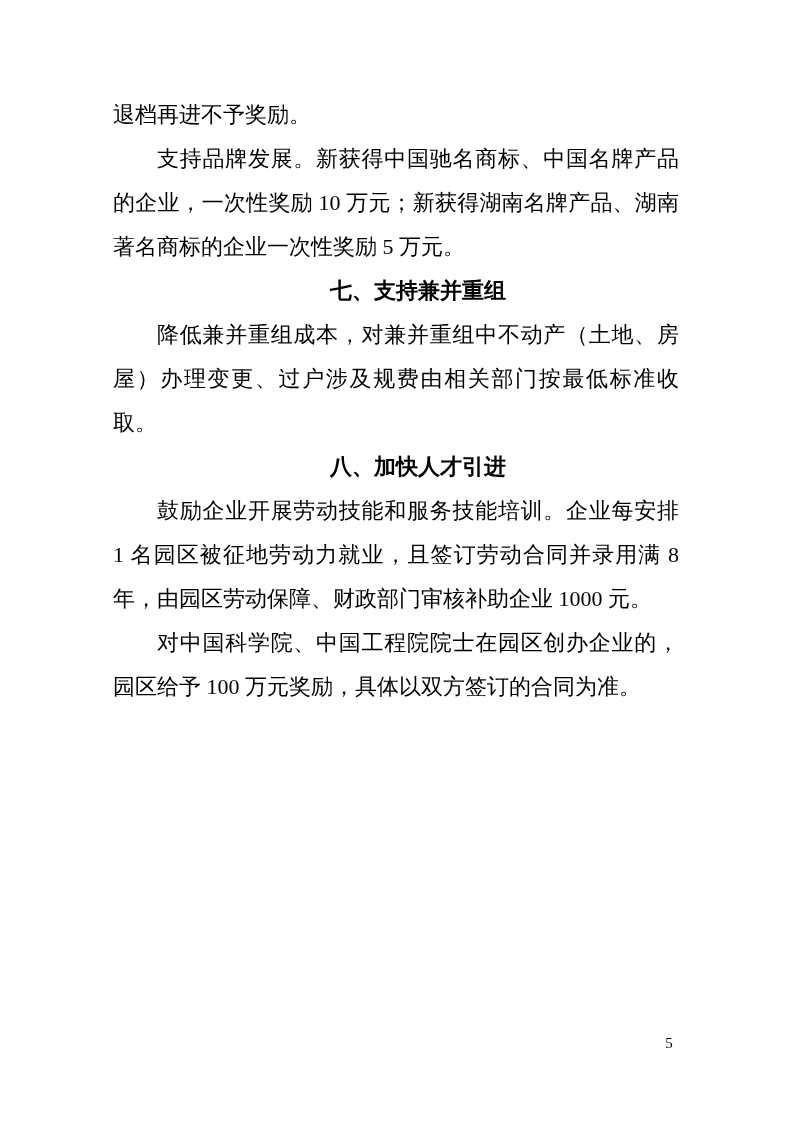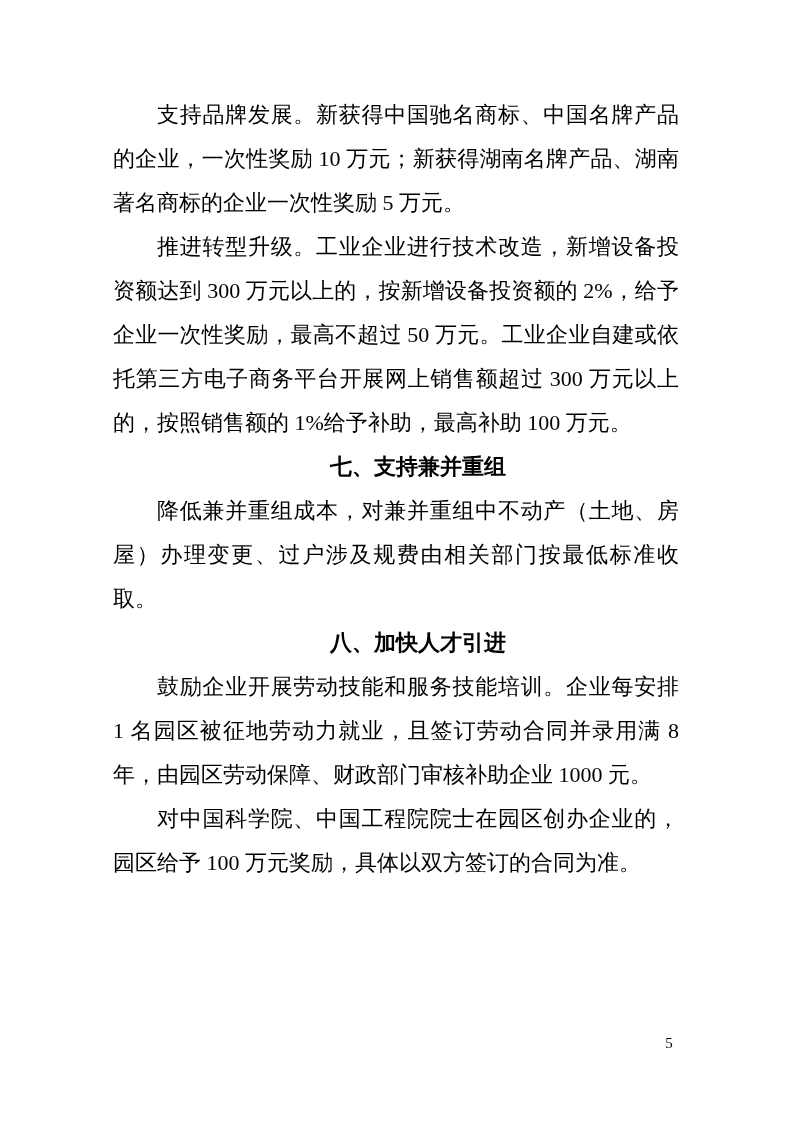--- a/index.html
+++ b/index.html
@@ -51,24 +51,24 @@
     line-height: 22px;
     text-align: center;
     font-family: "Liberation Serif", "DejaVu Serif", serif;
   }
 </style>
 </head>
 <body>
 
 <div class="page">
 
+  <p class="para no-indent">退档再进不予奖励。</p>
 
   <p class="para"><span class="lead">支持品牌发展。</span><span>新获得中国驰名商标、中国名牌产品的企业，一次性奖励 10 万元；新获得湖南名牌产品、湖南著名商标的企业一次性奖励 5 万元。</span></p>
 
-  <p class="para"><span class="lead">推进转型升级。</span><span>工业企业进行技术改造，新增设备投资额达到 300 万元以上的，按新增设备投资额的 2%，给予企业一次性奖励，最高不超过 50 万元。工业企业自建或依托第三方电子商务平台开展网上销售额超过 300 万元以上的，按照销售额的 1%给予补助，最高补助 100 万元。</span></p>
 
   <h2 class="section-heading">七、支持兼并重组</h2>
 
   <p class="para">降低兼并重组成本，对兼并重组中不动产（土地、房屋）办理变更、过户涉及规费由相关部门按最低标准收取。</p>
 
 
   <h2 class="section-heading">八、加快人才引进</h2>
 
   <p class="para">鼓励企业开展劳动技能和服务技能培训。企业每安排 1 名园区被征地劳动力就业，且签订劳动合同并录用满 8 年，由园区劳动保障、财政部门审核补助企业 1000 元。</p>
 

